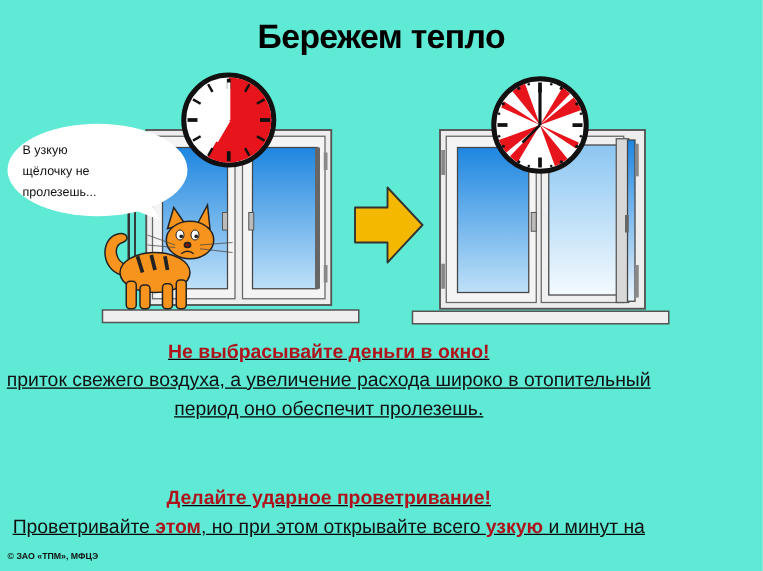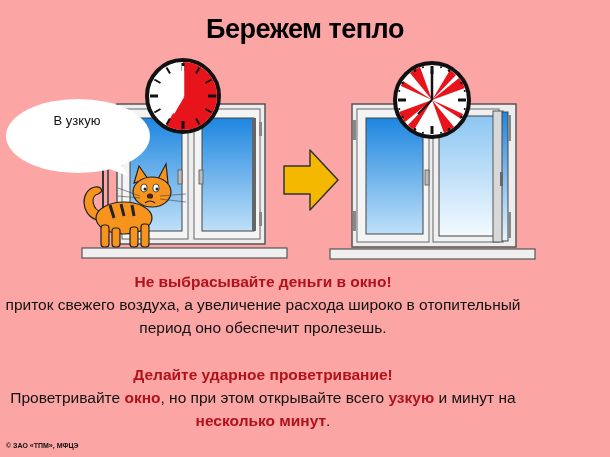--- a/index.html
+++ b/index.html
@@ -1,21 +1,21 @@
 <!DOCTYPE html>
 <html><head>
 <meta charset="utf-8">
 <style>
   html,body{margin:0;padding:0;}
   body{width:610px;height:457px;overflow:hidden;background:#E6EDD9;font-family:"Liberation Sans","DejaVu Sans",sans-serif;position:relative;}
-  .page{position:absolute;left:0;top:0;width:610px;height:457px;background:#fca5a5;}
+  .page{position:absolute;left:0;top:0;width:610px;height:457px;background:#5eead4;}
   .title{position:absolute;left:0;top:14px;width:610px;text-align:center;font-size:27px;font-weight:bold;color:#000;letter-spacing:-0.5px;}
   .illus{position:absolute;left:0;top:0;width:610px;height:270px;}
-  .bubble-text{position:absolute;left:18px;top:112px;width:118px;text-align:center;font-size:13px;line-height:17px;color:#111;}
-  .text-block{position:absolute;left:0;width:526px;text-align:center;}
+  .bubble-text{position:absolute;left:18px;top:112px;width:118px;font-size:10px;line-height:17px;color:#111;}
+  .text-block{position:absolute;left:0;width:526px;text-align:center;text-decoration:underline;}
   .heading{color:#B0121B;font-weight:bold;font-size:15.5px;}
   .body-line{color:#111;font-size:15.5px;line-height:23px;}
   .hl{color:#B0121B;font-weight:bold;}
   .footer{position:absolute;left:6px;top:442px;font-size:7px;font-weight:bold;color:#111;}
 </style>
 </head>
 <body>
 
 <div class="page">
 
@@ -187,28 +187,29 @@
         <circle cx="-32.7" cy="9" r="1"></circle>
           <circle cx="-32.7" cy="-9" r="1"></circle>
       </g>
       <line x1="0" y1="0" x2="0" y2="-30" stroke="#111" stroke-width="2.5"></line>
       <line x1="0" y1="0" x2="-14" y2="14" stroke="#111" stroke-width="2"></line>
     </g>
   </svg>
 
   <div class="bubble-text">
     <div>В узкую</div>
+    <div>щёлочку не</div>
+    <div>пролезешь...</div>
   </div>
 
   <div class="text-block" style="top:271px;">
     <div class="heading" style="line-height:22px;">Не выбрасывайте деньги в окно!</div>
     <div class="body-line">приток свежего воздуха, а увеличение расхода широко в отопительный</div>
     <div class="body-line">период оно обеспечит пролезешь.</div>
   </div>
 
-  <div class="text-block" style="top:364px;">
+  <div class="text-block" style="top:388px;">
     <div class="heading" style="line-height:22px;">Делайте ударное проветривание!</div>
-    <div class="body-line"><span>Проветривайте </span><span class="hl">окно</span><span>, но при этом открывайте всего </span><span class="hl">узкую</span><span> и минут на</span></div>
-    <div class="body-line"><span class="hl">несколько минут</span><span>.</span></div>
+    <div class="body-line"><span>Проветривайте </span><span class="hl">этом</span><span>, но при этом открывайте всего </span><span class="hl">узкую</span><span> и минут на</span></div>
   </div>
 
   <div class="footer">© ЗАО «ТПМ», МФЦЭ</div>
 </div>
 
 </body></html>

